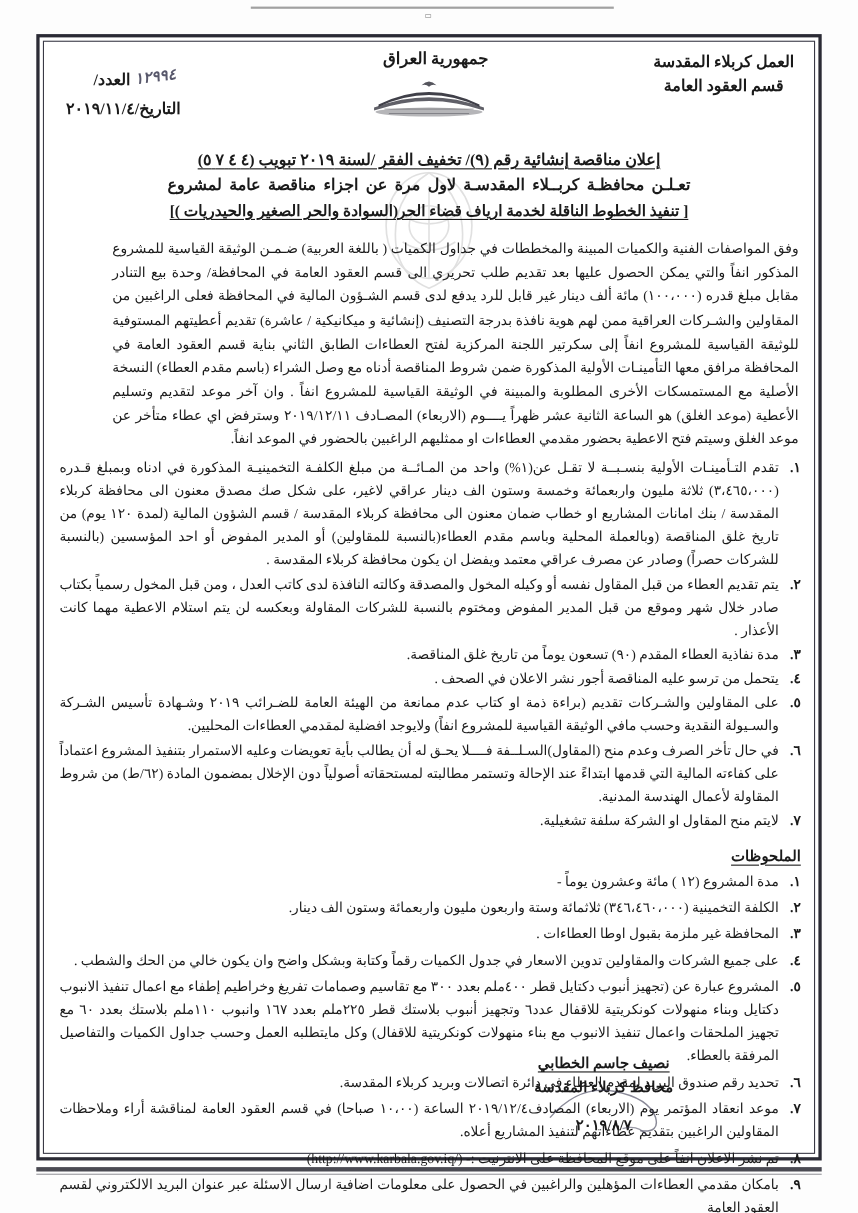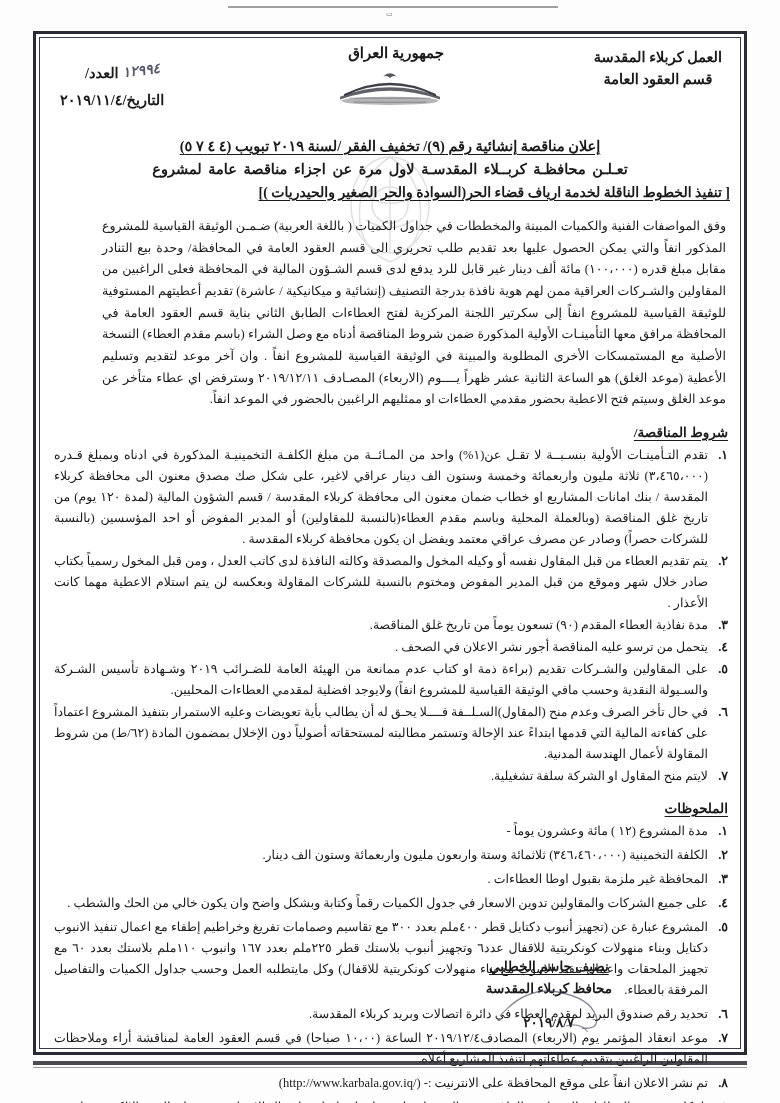--- a/index.html
+++ b/index.html
@@ -159,21 +159,20 @@
     letter-spacing: .6px;
     line-height: 1.65;
     word-spacing: 3px;
   }
   .title-line3 {
     font-size: 14px;
     font-weight: 700;
     text-decoration: underline;
     text-underline-offset: 3px;
     line-height: 1.6;
-    text-align: right;
   }
 
   
   .watermark {
     position: absolute;
     top: 92px;
     left: 50%;
     transform: translateX(-50%);
     width: 150px;
     height: 150px;
@@ -320,21 +319,20 @@
       </div>
 
       <div class="title-block">
         <div class="title-line1">إعلان مناقصة إنشائية رقم (٩)/ تخفيف الفقر /لسنة ٢٠١٩ تبويب (٤  ٤  ٧  ٥)</div>
         <div class="title-line2">تعـلـن محافظـة كربــلاء المقدسـة لاول مرة عن اجزاء مناقصة عامة لمشروع</div>
         <div class="title-line3">[ تنفيذ الخطوط الناقلة لخدمة ارياف قضاء الحر(السوادة والحر الصغير والحيدريات )]</div>
       </div>
 
       <div class="intro">وفق المواصفات الفنية والكميات المبينة والمخططات في جداول الكميات ( باللغة العربية) ضـمـن الوثيقة القياسية للمشروع المذكور انفاً والتي يمكن الحصول عليها بعد تقديم طلب تحريري الى قسم العقود العامة في المحافظة/ وحدة بيع التنادر مقابل مبلغ قدره (١٠٠،٠٠٠) مائة ألف دينار غير قابل للرد يدفع لدى قسم الشـؤون المالية في المحافظة  فعلى الراغبين من المقاولين والشـركات العراقية ممن لهم هوية نافذة بدرجة التصنيف (إنشائية و ميكانيكية / عاشرة) تقديم أعطيتهم المستوفية للوثيقة القياسية للمشروع انفاً إلى سكرتير اللجنة المركزية لفتح العطاءات الطابق الثاني بناية قسم العقود العامة في المحافظة مرافق معها التأمينـات الأولية المذكورة ضمن شروط المناقصة أدناه مع وصل الشراء (باسم مقدم العطاء) النسخة الأصلية مع المستمسكات الأخرى المطلوبة والمبينة في الوثيقة القياسية للمشروع انفاً . وان آخر موعد لتقديم وتسليم الأعطية (موعد الغلق) هو الساعة الثانية عشر ظهراً يــــوم (الاربعاء) المصـادف ٢٠١٩/١٢/١١ وسترفض اي عطاء متأخر عن موعد الغلق وسيتم فتح الاعطية بحضور مقدمي العطاءات او ممثليهم الراغبين بالحضور في الموعد انفاً.</div>
 
-      <div class="sec-head">شروط المناقصة/</div>
       <ol class="conds">
         <li>تقدم التـأمينـات الأولية بنسـبــة  لا تقـل عن(١%) واحد من المـائــة من مبلغ الكلفـة التخمينيـة المذكورة في ادناه وبمبلغ قـدره (٣،٤٦٥،٠٠٠) ثلاثة مليون واربعمائة وخمسة وستون الف دينار عراقي لاغير، على شكل صك مصدق معنون الى محافظة كربلاء المقدسة / بنك امانات المشاريع  او خطاب ضمان معنون الى محافظة كربلاء المقدسة / قسم الشؤون المالية (لمدة ١٢٠ يوم) من تاريخ غلق المناقصة (وبالعملة المحلية وباسم مقدم العطاء(بالنسبة للمقاولين) أو المدير المفوض أو احد المؤسسين (بالنسبة للشركات حصراً)  وصادر عن مصرف عراقي معتمد ويفضل ان يكون محافظة كربلاء المقدسة .</li>
         <li>يتم تقديم العطاء من قبل المقاول نفسه أو وكيله المخول والمصدقة وكالته النافذة لدى كاتب العدل ، ومن قبل المخول رسمياً بكتاب صادر خلال شهر وموقع من قبل المدير المفوض ومختوم بالنسبة للشركات المقاولة وبعكسه  لن يتم استلام الاعطية مهما كانت الأعذار .</li>
         <li class="centerish">مدة نفاذية العطاء المقدم (٩٠) تسعون يوماً من تاريخ غلق المناقصة.</li>
         <li class="centerish">يتحمل من ترسو عليه المناقصة أجور نشر الاعلان في الصحف .</li>
         <li>على المقاولين والشـركات تقديم (براءة ذمة او كتاب عدم ممانعة من الهيئة العامة للضـرائب ٢٠١٩ وشـهادة تأسيس الشـركة  والسـيولة النقدية وحسب مافي الوثيقة القياسية للمشروع انفاً) ولايوجد افضلية لمقدمي العطاءات المحليين.</li>
         <li>في حال تأخر الصرف وعدم منح (المقاول)السـلــفة فــــلا يحـق له أن يطالب بأية تعويضات وعليه الاستمرار بتنفيذ المشروع اعتماداً على كفاءته المالية التي قدمها ابتداءً عند الإحالة وتستمر مطالبته  لمستحقاته أصولياً دون الإخلال بمضمون المادة (٦٢/ط) من شروط المقاولة لأعمال الهندسة المدنية.</li>
         <li class="centerish">لايتم منح المقاول او الشركة سلفة تشغيلية.</li>
       </ol>
 

